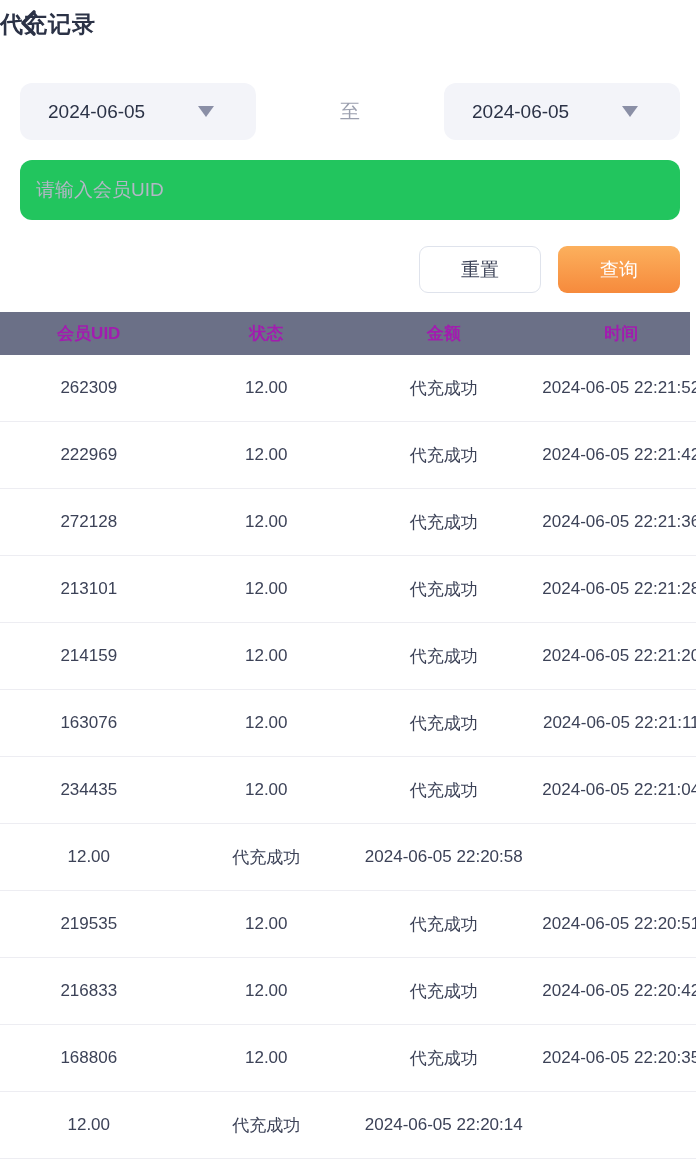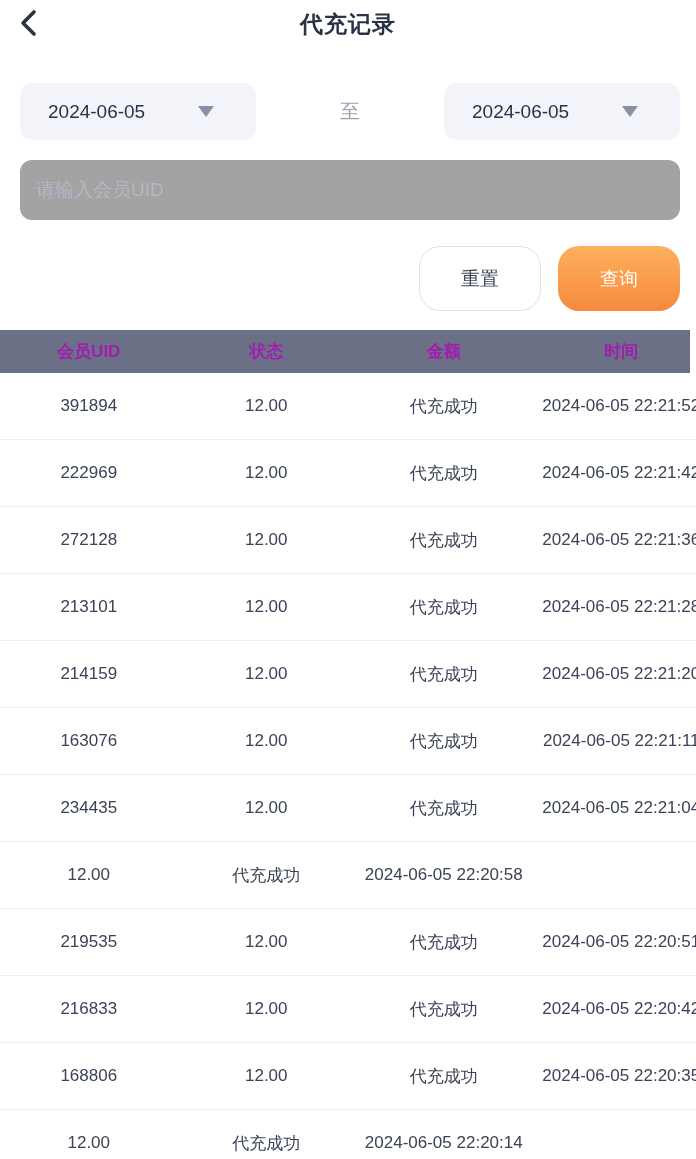--- a/index.html
+++ b/index.html
@@ -1,42 +1,42 @@
 <!DOCTYPE html>
 <html><head>
 <meta charset="utf-8">
 <style>
   * { margin:0; padding:0; box-sizing:border-box; }
   html,body { width:696px; height:1159px; overflow:hidden; background:#ffffff;
               font-family:"Liberation Sans","DejaVu Sans",sans-serif; }
 
   
-  .topbar { position:relative; height:48px; display:flex; align-items:center; justify-content:center; }
+  .topbar { position:relative; height:48px; display:flex; align-items:center; justify-content:flex-start; }
   .back-btn { position:absolute; left:12px; top:6px; width:34px; height:36px;
               display:flex; align-items:center; justify-content:center; cursor:pointer; background:none; border:none; }
   .page-title { font-size:23px; font-weight:bold; color:#2b3246; letter-spacing:1px; }
 
   
   .filters { padding:0 16px 0 20px; }
   .date-row { margin-top:35px; display:flex; align-items:center; justify-content:space-between; }
   .date-box { width:236px; height:57px; background:#f3f4f9; border-radius:12px;
               display:flex; align-items:center; justify-content:space-between;
               padding:0 42px 0 28px; cursor:pointer; }
   .date-text { font-size:19px; color:#2b3246; }
   .tri-down { width:0; height:0; border-left:8px solid transparent; border-right:8px solid transparent;
               border-top:11px solid #8a8fa6; }
   .range-sep { font-size:20px; color:#9b9fae; }
 
-  .uid-input { margin-top:20px; width:100%; height:60px; background:#a3a3a3; border:none;
+  .uid-input { margin-top:20px; width:100%; height:60px; background:#22c55e; border:none;
                border-radius:12px; padding:0 16px; font-size:19px; color:#2b3246;
                font-family:"Liberation Sans","DejaVu Sans",sans-serif; outline:none; display:block; }
   .uid-input::placeholder { color:#b3b7c6; }
 
   .btn-row { margin-top:26px; display:flex; justify-content:flex-end; gap:17px; }
-  .btn { height:65px; width:122px; border-radius:21px; font-size:19px; cursor:pointer;
+  .btn { height:47px; width:122px; border-radius:9px; font-size:19px; cursor:pointer;
          font-family:"Liberation Sans","DejaVu Sans",sans-serif; }
   .btn-reset { background:#ffffff; border:1px solid #dfe3ec; color:#3c4257; }
   .btn-query { background:linear-gradient(180deg,#fcb05d 0%,#f68a3c 100%); border:none; color:#ffffff; }
 
   
   .table-wrap { margin-top:19px; width:696px; overflow:hidden; }
   .table-inner { width:710px; }
   .thead { position:relative; height:43px; }
   .thead-bg { position:absolute; left:0; right:20px; top:0; bottom:0; background:#6b7087; }
   .grid4 { display:grid; grid-template-columns:repeat(4,177.5px); align-items:center; height:100%; }
@@ -88,21 +88,21 @@
       <div class="grid4">
         <div class="th">会员UID</div>
         <div class="th">状态</div>
         <div class="th">金额</div>
         <div class="th">时间</div>
       </div>
     </div>
     <div>
 
         <div class="trow">
-          <div class="td">391894</div>
+          <div class="td">262309</div>
           <div class="td">12.00</div>
           <div class="td">代充成功</div>
           <div class="td">2024-06-05 22:21:52</div>
         </div>
 
         <div class="trow">
           <div class="td">222969</div>
           <div class="td">12.00</div>
           <div class="td">代充成功</div>
           <div class="td">2024-06-05 22:21:42</div>

